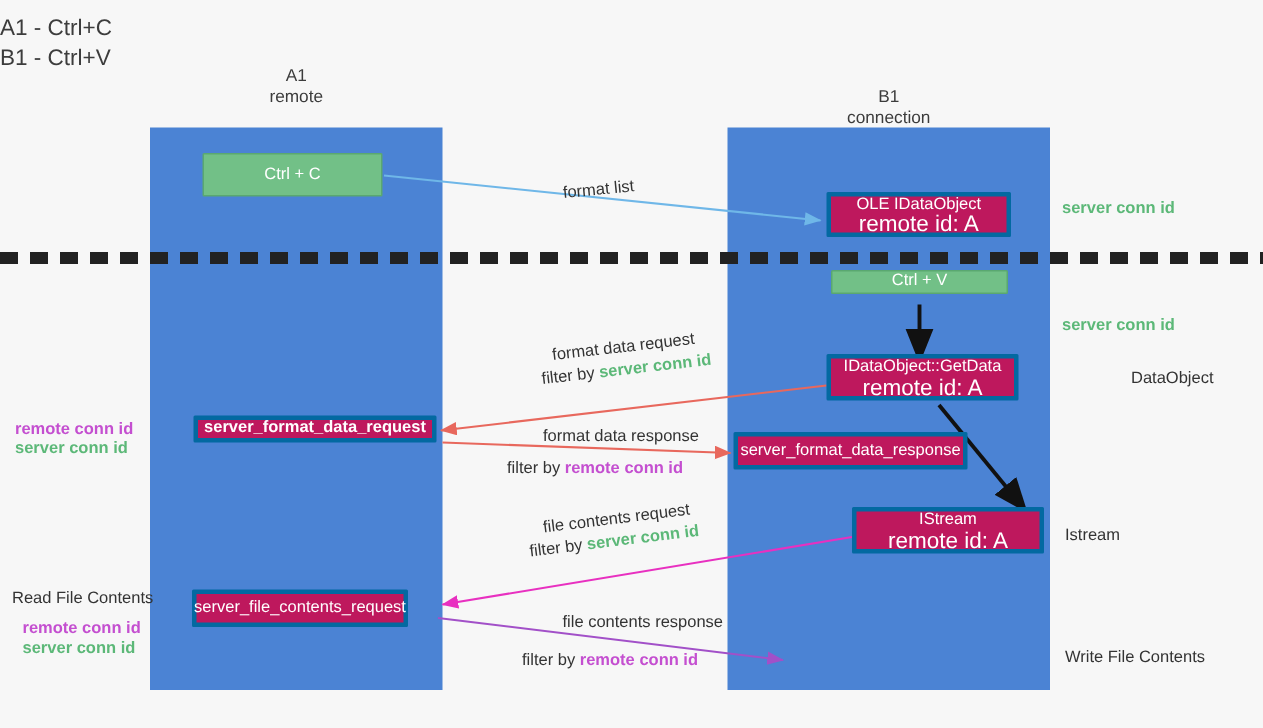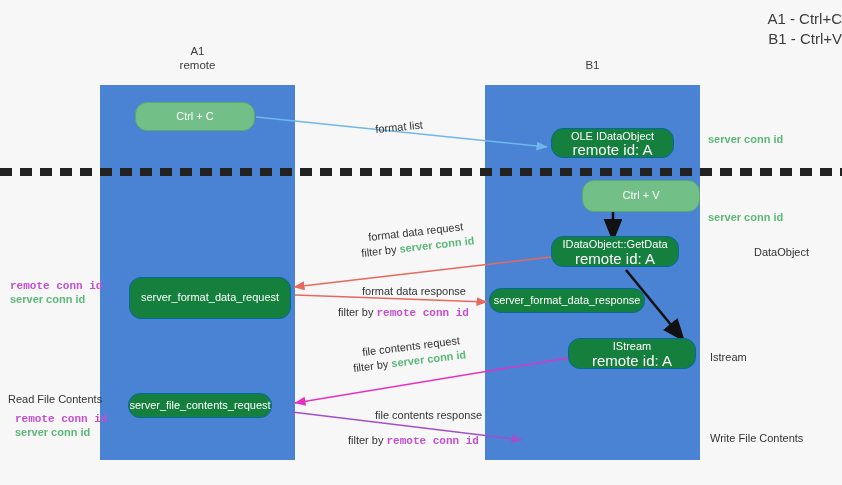--- a/index.html
+++ b/index.html
@@ -8,55 +8,55 @@
     background:#f7f7f7;
     font-family:"Liberation Sans","DejaVu Sans",sans-serif;
     position:relative;overflow:hidden;
     color:#333;
   }
   #stage{position:absolute;inset:0;}
 
   
   .title{
     position:absolute;left:0;right:0;top:9px;
-    text-align:right;font-size:15px;line-height:20px;color:#3c3c3c;
+    text-align:left;font-size:15px;line-height:20px;color:#3c3c3c;
   }
 
   
   .lane-head{
     position:absolute;text-align:center;font-size:11.5px;line-height:14px;color:#3c3c3c;
   }
 
   
   .lane{position:absolute;background:#4b83d4;}
   #laneA{left:100px;top:85px;width:195px;height:375px;}
   #laneB{left:485px;top:85px;width:215px;height:375px;}
 
   
   .node{
     position:absolute;box-sizing:border-box;
     display:flex;flex-direction:column;align-items:center;justify-content:center;
     color:#ffffff;font-size:11px;line-height:13.5px;text-align:right;
-    border-radius:12px;
+    border-radius:1px;
   }
   .node .l2{font-size:15px;}
   .green{background:#72c087;border:1px solid #5aa870;}
-  .orange{background:#15803d;border:1px solid #0369a1;}
+  .orange{background:#be185d;border:3px solid #0369a1;}
 
   
   .dashed{
     position:absolute;left:0;top:168px;width:842px;height:8px;
     background-image:repeating-linear-gradient(to right,#222 0 12px,transparent 12px 20px);
   }
 
   
   .lbl{position:absolute;font-size:11px;line-height:14px;color:#333;white-space:nowrap;}
   .lbl.rot{transform-origin:left bottom;}
   .green-t{color:#5cb878;font-weight:bold;}
-  .purple-t{color:#c44fd0;font-weight:bold;font-family:Liberation Mono, monospace;}
+  .purple-t{color:#c44fd0;font-weight:bold;}
   .grey-t{color:#333;}
   .side{position:absolute;font-size:11px;line-height:14px;white-space:nowrap;}
 
   svg.arrows{position:absolute;left:0;top:0;width:842px;height:485px;pointer-events:none;}
 </style>
 </head>
 <body>
 
 <div id="stage">
 
@@ -64,20 +64,21 @@
     <div>A1 - Ctrl+C</div>
     <div>B1 - Ctrl+V</div>
   </div>
 
   <div class="lane-head" style="left:100px;top:44px;width:195px;">
     <div>A1</div>
     <div>remote</div>
   </div>
   <div class="lane-head" style="left:485px;top:58px;width:215px;">
     <div>B1</div>
+    <div>connection</div>
   </div>
 
   <div id="laneA" class="lane"></div>
   <div id="laneB" class="lane"></div>
 
   <svg class="arrows" viewBox="0 0 842 485">
     <defs>
       <marker id="ah-blue" markerWidth="9" markerHeight="9" refX="7.5" refY="3.2" orient="auto">
         <path d="M0,0 L8,3.2 L0,6.4 z" fill="#6fb7e8"></path>
       </marker>
@@ -107,34 +108,34 @@
 
     <path d="M568,358 L295,403" stroke="#e830c0" stroke-width="1.4" fill="none" marker-end="url(#ah-magenta)"></path>
 
     <path d="M292,412 L522,440" stroke="#a250c8" stroke-width="1.4" fill="none" marker-end="url(#ah-purple)"></path>
   </svg>
 
   <div class="node green" style="left:135px;top:102px;width:120px;height:29px;">
     <div>Ctrl + C</div>
   </div>
 
-  <div class="node orange" style="left:129px;top:277px;width:162px;height:42px;">
+  <div class="node orange" style="left:129px;top:277px;width:162px;height:18px;font-weight:bold;">
     <div>server_format_data_request</div>
   </div>
 
   <div class="node orange" style="left:128px;top:393px;width:144px;height:25px;">
     <div>server_file_contents_request</div>
   </div>
 
   <div class="node orange" style="left:551px;top:128px;width:123px;height:30px;">
     <div>OLE IDataObject</div>
     <div class="l2">remote id: A</div>
   </div>
 
-  <div class="node green" style="left:582px;top:180px;width:118px;height:32px;">
+  <div class="node green" style="left:554px;top:180px;width:118px;height:16px;">
     <div>Ctrl + V</div>
   </div>
 
   <div class="node orange" style="left:551px;top:236px;width:128px;height:31px;">
     <div>IDataObject::GetData</div>
     <div class="l2">remote id: A</div>
   </div>
 
   <div class="node orange" style="left:568px;top:338px;width:128px;height:31px;">
     <div>IStream</div>

